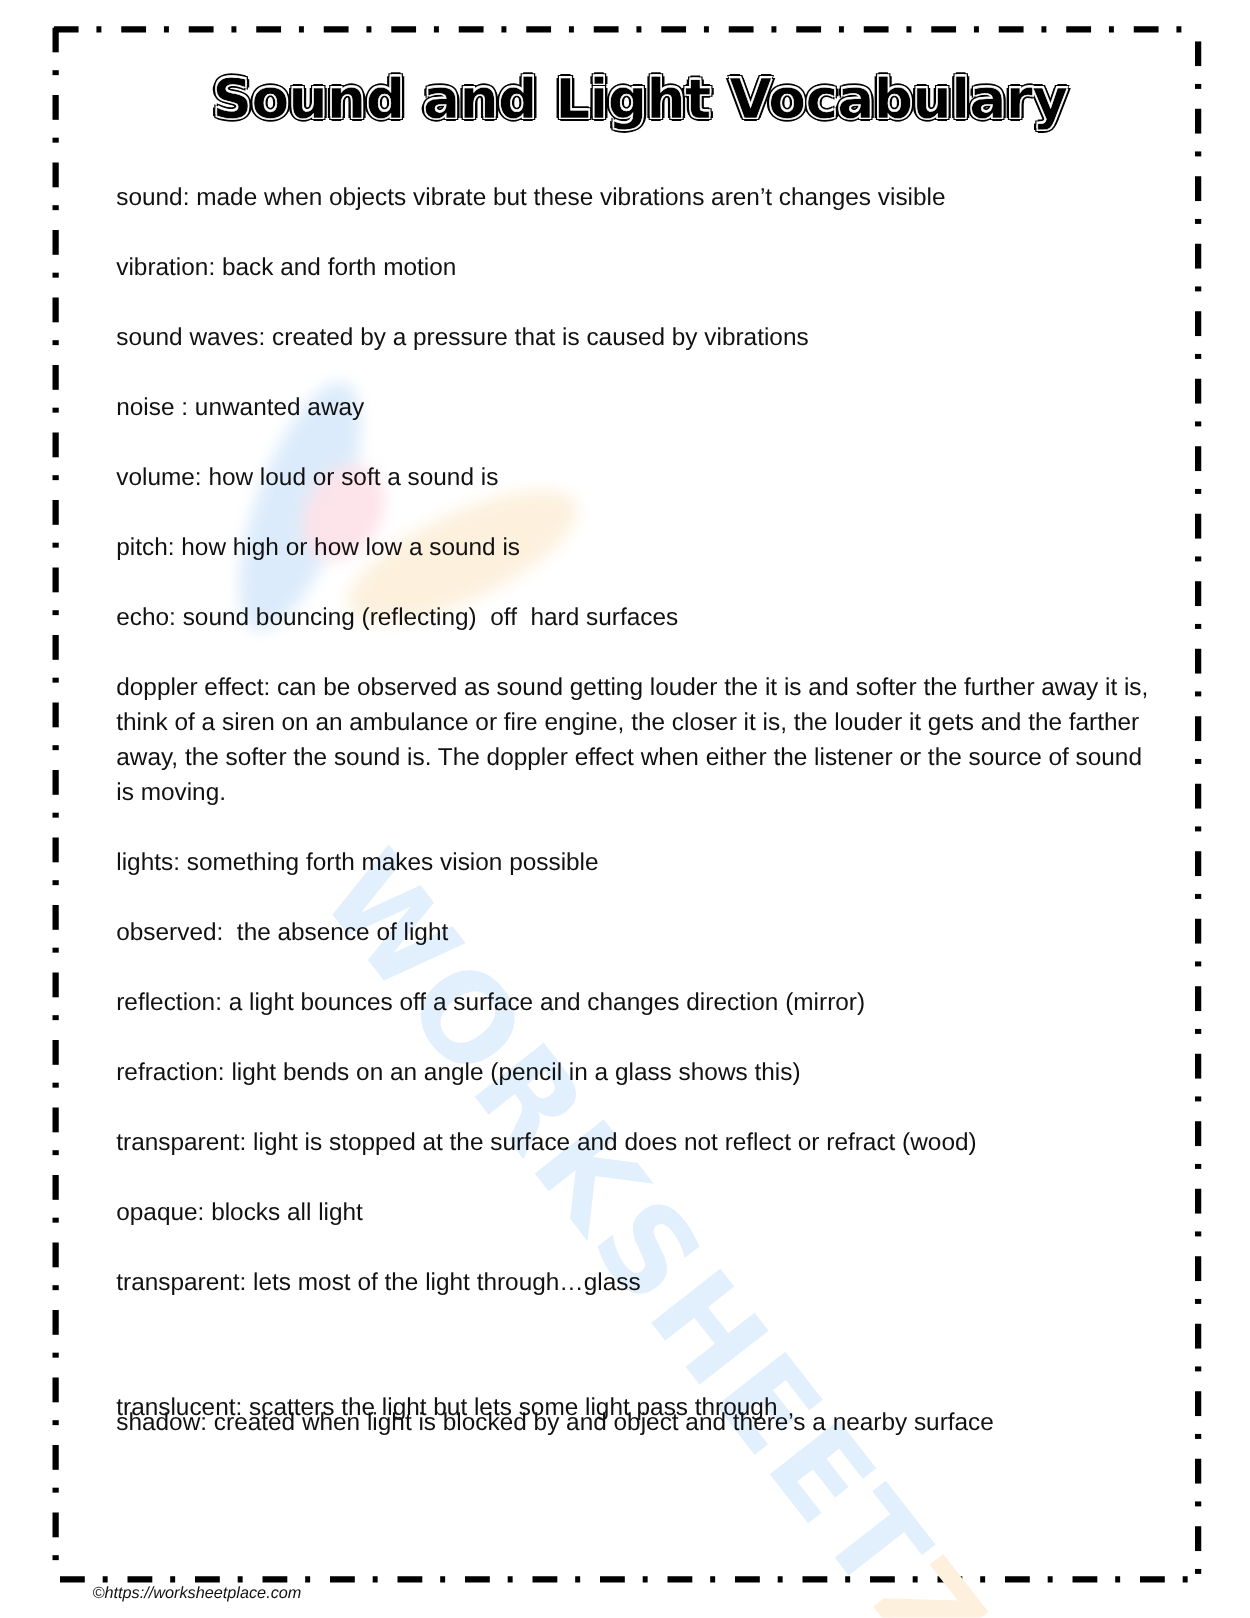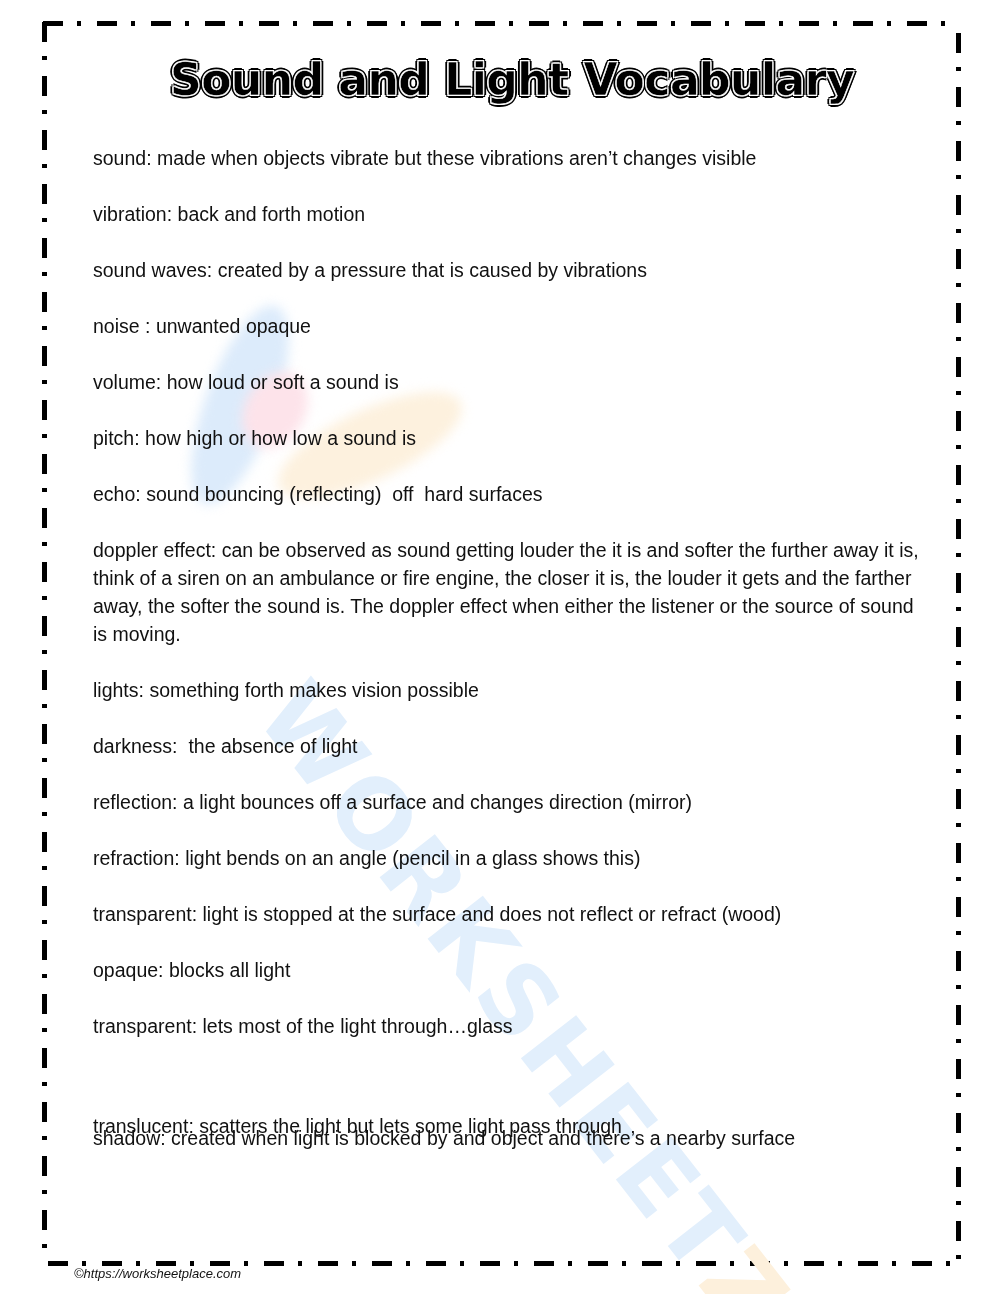--- a/index.html
+++ b/index.html
@@ -73,39 +73,39 @@
   <div class="entry" style="top:0px">
     <span class="term">sound</span><span>: </span><span>made when objects vibrate but these vibrations aren’t changes  visible</span>
   </div>
   <div class="entry" style="top:56px">
     <span class="term">vibration:</span><span> </span><span>back and forth motion</span>
   </div>
   <div class="entry" style="top:112px">
     <span class="term">sound waves</span><span>: </span><span>created by a pressure that is caused by vibrations</span>
   </div>
   <div class="entry" style="top:168px">
-    <span class="term">noise</span><span style="white-space:pre"> : </span><span>unwanted opaque</span>
+    <span class="term">noise</span><span style="white-space:pre"> : </span><span>unwanted away</span>
   </div>
   <div class="entry" style="top:224px">
     <span class="term">volume:</span><span> </span><span>how loud or soft a sound is</span>
   </div>
   <div class="entry" style="top:280px">
     <span class="term">pitch:</span><span> </span><span>how high or how low a sound is</span>
   </div>
   <div class="entry" style="top:336px">
     <span class="term">echo</span><span>: </span><span style="white-space:pre-wrap">sound bouncing (reflecting)  off  hard surfaces</span>
   </div>
   <div class="entry" style="top:392px">
     <span class="term">doppler effect</span><span>: </span><span>can be observed as sound getting louder the it is and softer the further away it is, think of a siren on an ambulance or fire engine, the closer it is, the louder it gets and the farther away, the softer the sound is. The doppler effect when either the listener or the source of sound is moving.</span>
   </div>
   <div class="entry" style="top:532px">
     <span class="term">lights:</span><span> </span><span>something forth makes vision possible</span>
   </div>
   <div class="entry" style="top:588px">
-    <span class="term">darkness:</span><span style="white-space:pre">  </span><span>the absence of light</span>
+    <span class="term">observed:</span><span style="white-space:pre">  </span><span>the absence of light</span>
   </div>
   <div class="entry" style="top:644px">
     <span class="term">reflection:</span><span> </span><span>a light bounces off a surface and changes direction (mirror)</span>
   </div>
   <div class="entry" style="top:700px">
     <span class="term">refraction:</span><span> </span><span>light bends on an angle (pencil in a glass shows this)</span>
   </div>
   <div class="entry" style="top:756px">
     <span class="term">transparent:</span><span> </span><span>light is stopped at the surface and does not reflect or refract (wood)</span>
   </div>

